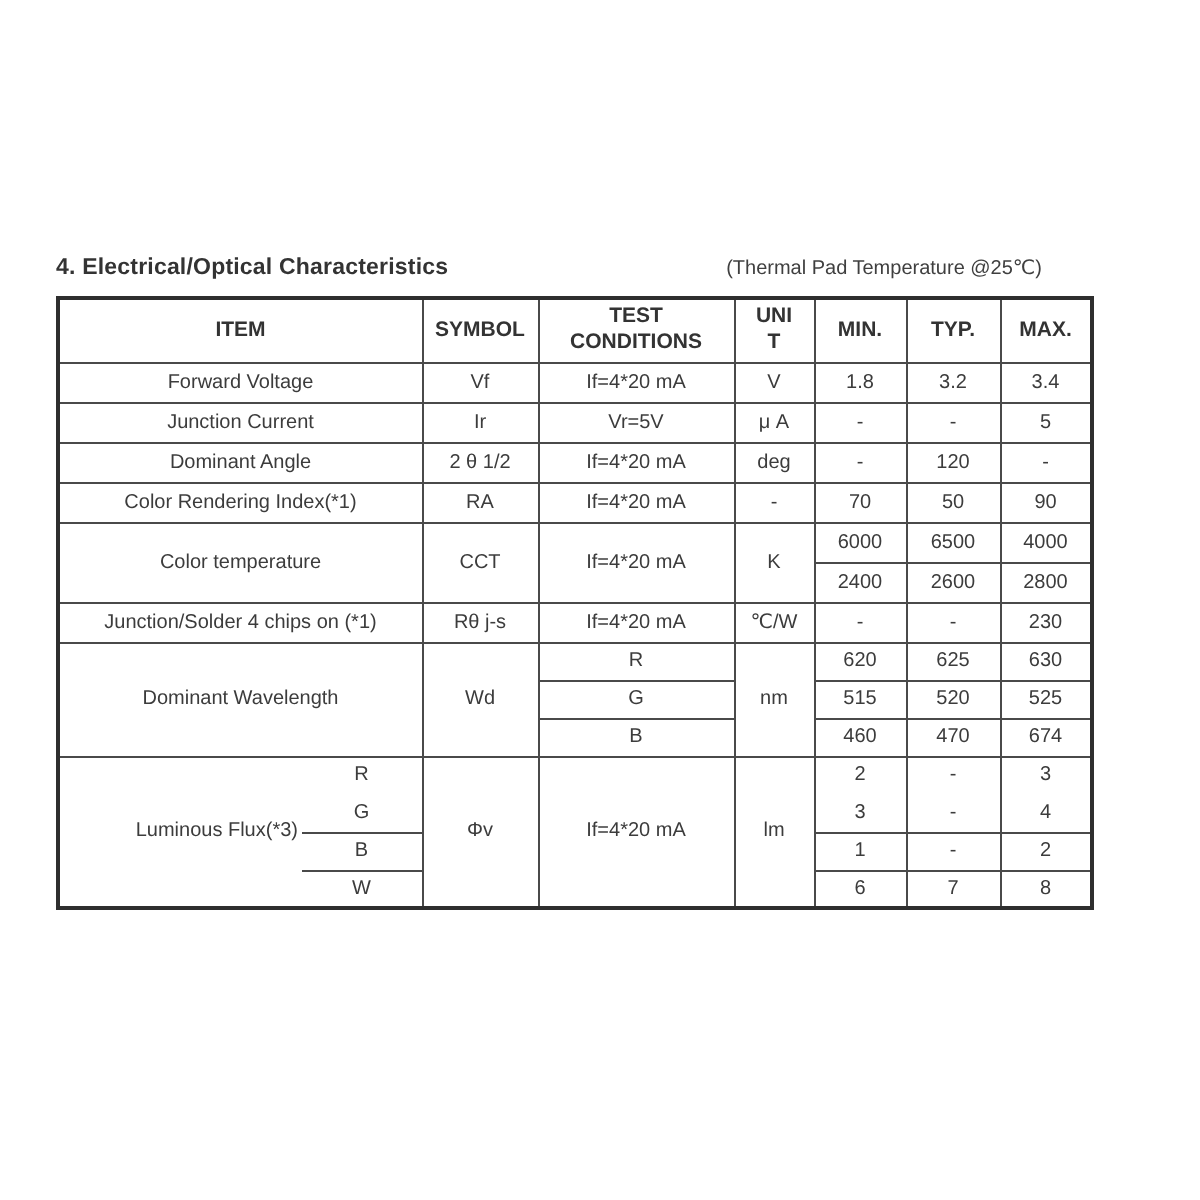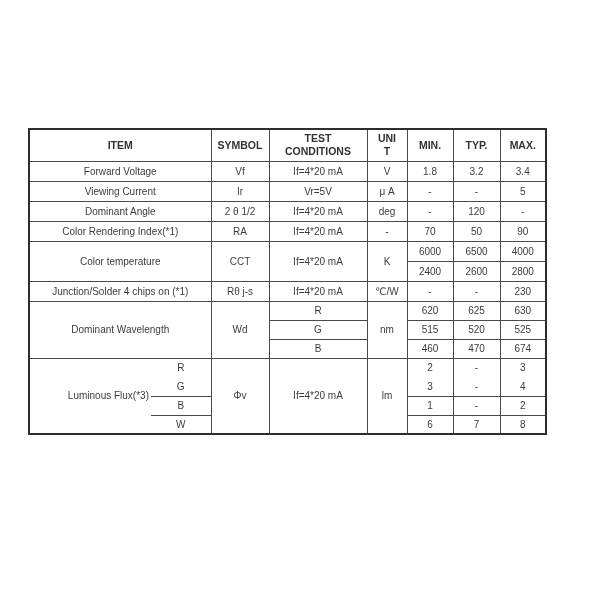--- a/index.html
+++ b/index.html
@@ -42,20 +42,24 @@
   .nbt { border-top:none !important; }
 
   .footnotes { margin-top:6px; }
   .footnote { font-size:9.5px; line-height:11.5px; color:#3f3f3f; }
 </style>
 </head>
 <body>
 
 <div class="sheet">
 
+  <div class="titlebar">
+    <span class="section-title">4. Electrical/Optical Characteristics</span>
+    <span class="thermal-note">(Thermal Pad Temperature @25℃)</span>
+  </div>
 
   <table class="spec">
     <colgroup>
       <col style="width:122px">
         <col style="width:60px">
         <col style="width:58px">
         <col style="width:98px">
       <col style="width:40px">
         <col style="width:46px">
         <col style="width:47px">
@@ -79,21 +83,21 @@
       <td colspan="2" class="item">Forward Voltage</td>
       <td>Vf</td>
       <td>If=4*20 mA</td>
       <td>V</td>
       <td>1.8</td>
       <td>3.2</td>
       <td>3.4</td>
     </tr>
 
     <tr class="h-std">
-      <td colspan="2" class="item">Viewing Current</td>
+      <td colspan="2" class="item">Junction Current</td>
       <td>Ir</td>
       <td>Vr=5V</td>
       <td>μ A</td>
       <td>-</td>
       <td>-</td>
       <td>5</td>
     </tr>
 
     <tr class="h-std">
       <td colspan="2" class="item">Dominant Angle</td>

